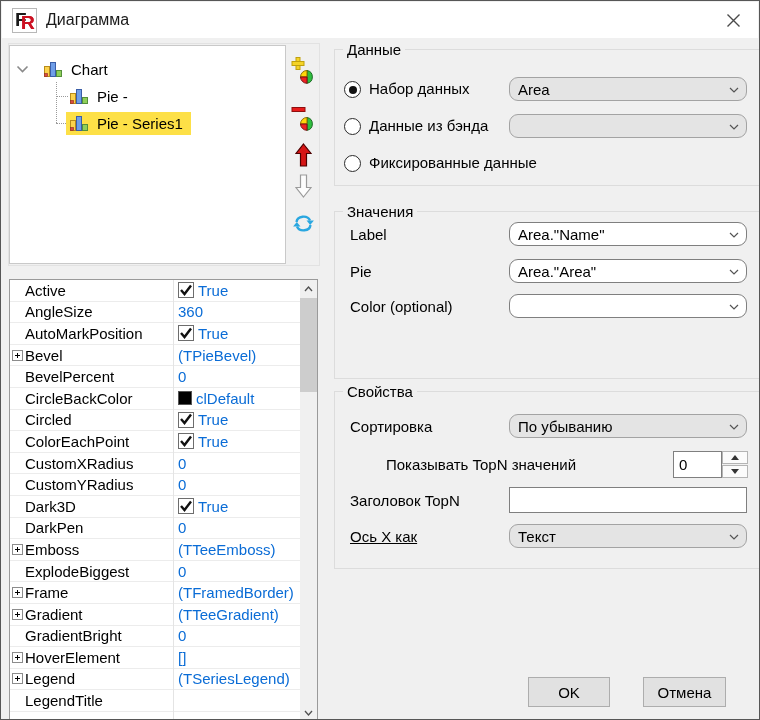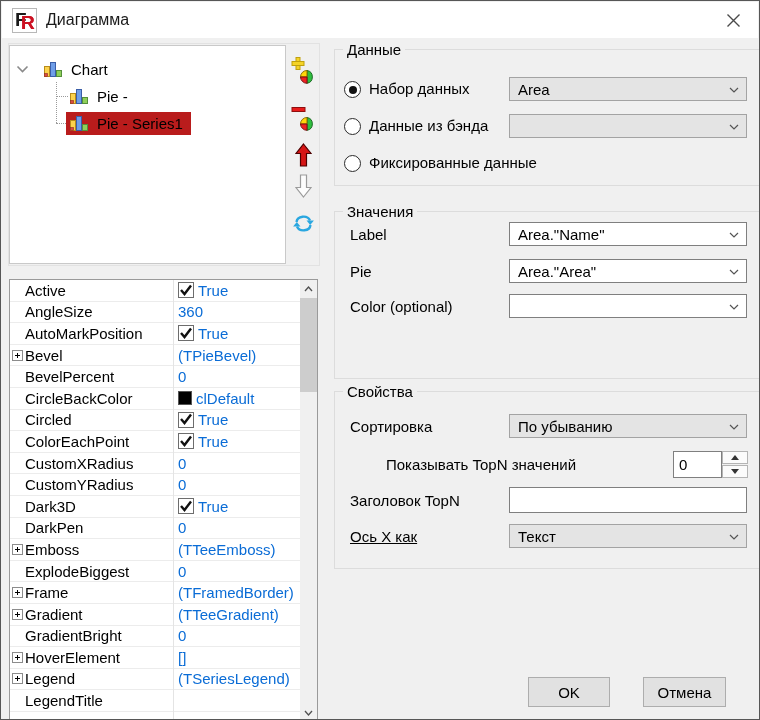--- a/index.html
+++ b/index.html
@@ -25,21 +25,21 @@
                 border:1px solid #e2e2e2; }
   .tree-panel { position:absolute; left:8px; top:44px; width:277px; height:219px;
                 background:#fff; border:1px solid #c9c9c9; }
   .trow { position:absolute; height:26px; display:flex; align-items:center; white-space:nowrap; }
   .trow.root { left:6px; top:10px; }
   .trow .chev { margin-right:14px; }
   .trow .bar-icon { flex:0 0 auto; }
   .trow .tlabel { margin-left:7px; }
   .tree-children .trow { left:56px; }
   .tsel { display:flex; align-items:center; padding:3px 8px 3px 3px; }
-  .trow.selected .tsel { background:#b91c1c; }
+  .trow.selected .tsel { background:#fde047; }
   .tree-vline { position:absolute; left:46px; top:36px; height:41px; width:0;
                 border-left:1px dotted #9a9a9a; }
   .tree-hline { position:absolute; left:46px; width:12px; height:0; border-top:1px dotted #9a9a9a; }
 
   
   .side-toolbar { position:absolute; left:288px; top:50px; width:28px; }
   .tool-btn { position:absolute; left:0; width:28px; height:28px; display:flex;
               align-items:center; justify-content:center; }
 
   
@@ -74,21 +74,21 @@
   .g-vals  { top:210px; height:168px; }
   .g-props { top:390px; height:178px; }
 
   .radio { position:absolute; left:9px; width:17px; height:17px; border:1px solid #2b2b2b;
            border-radius:50%; background:#fff; }
   .radio.checked::after { content:""; position:absolute; left:3.5px; top:3.5px; width:8px; height:8px;
            border-radius:50%; background:#111; }
   .flabel { position:absolute; white-space:nowrap; }
 
   .combo { position:absolute; left:174px; width:238px; height:24px; display:flex; align-items:center;
-           padding:0 22px 0 8px; white-space:nowrap; overflow:hidden; }
+           padding:0 22px 0 8px; white-space:nowrap; overflow:hidden;border-radius:9px; }
   .combo.gray  { background:#e4e4e4; border:1px solid #a3a3a3; }
   .combo.white { background:#fff;    border:1px solid #7f7f7f; }
   .combo .cchev { position:absolute; right:7px; top:9px; }
 
   .textbox { position:absolute; left:174px; width:238px; height:26px; background:#fff;
              border:1px solid #7f7f7f; font-family:inherit; font-size:15px; padding:0 6px; }
 
   .spinner { position:absolute; left:338px; top:59px; width:75px; height:27px; display:flex; }
   .spin-edit { width:49px; height:27px; background:#fff; border:1px solid #7f7f7f;
                font-family:inherit; font-size:15px; padding:0 5px; }

